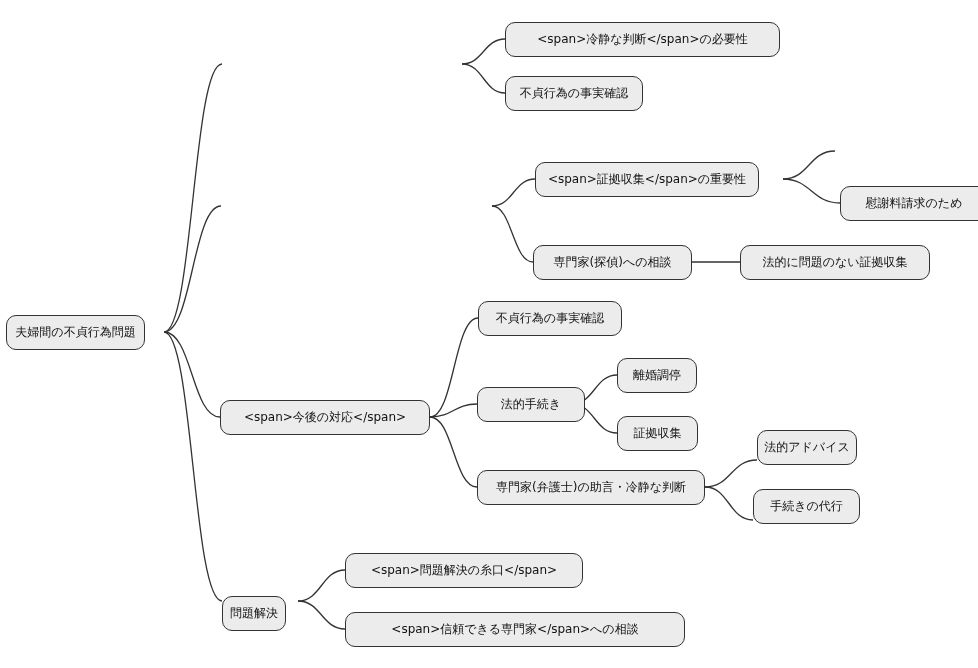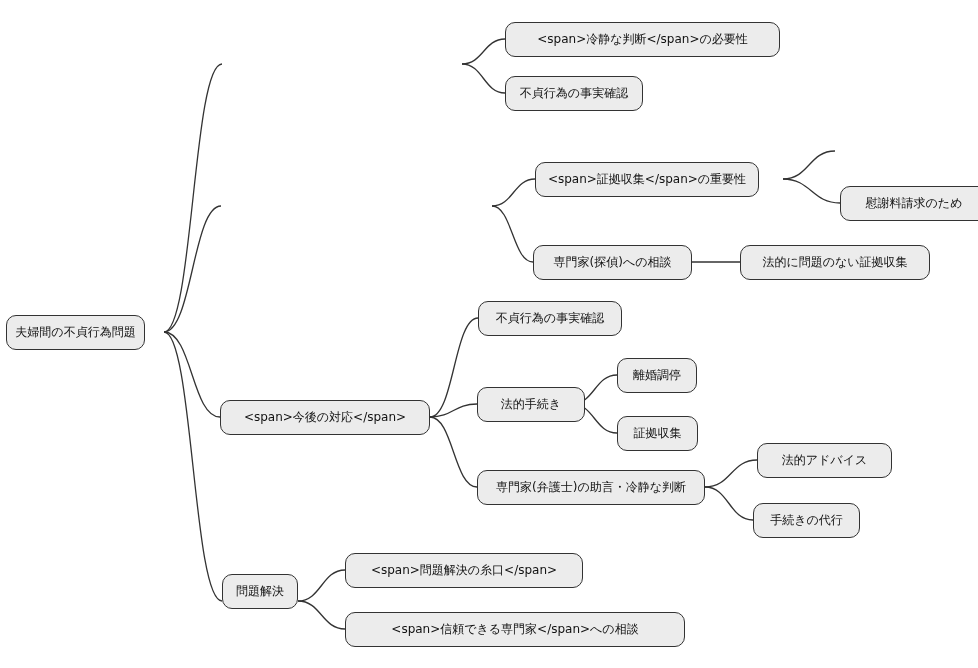--- a/index.html
+++ b/index.html
@@ -88,23 +88,23 @@
   <div class="node" style="left:478px;top:301px;width:144px">不貞行為の事実確認</div>
 
   <div class="node" style="left:477px;top:387px;width:108px">法的手続き</div>
 
   <div class="node" style="left:617px;top:358px;width:80px">離婚調停</div>
 
   <div class="node" style="left:617px;top:416px;width:81px">証拠収集</div>
 
   <div class="node" style="left:477px;top:470px;width:228px">専門家(弁護士)の助言・冷静な判断</div>
 
-  <div class="node" style="left:757px;top:443px;width:135px">法的アドバイス</div>
+  <div class="node" style="left:757px;top:430px;width:100px">法的アドバイス</div>
 
-  <div class="node" style="left:753px;top:503px;width:107px">手続きの代行</div>
+  <div class="node" style="left:753px;top:489px;width:107px">手続きの代行</div>
 
-  <div class="node" style="left:222px;top:574px;width:76px">問題解決</div>
+  <div class="node" style="left:222px;top:596px;width:64px">問題解決</div>
 
   <div class="node" style="left:345px;top:553px;width:238px">&lt;span&gt;問題解決の糸口&lt;/span&gt;</div>
 
   <div class="node" style="left:345px;top:612px;width:340px">&lt;span&gt;信頼できる専門家&lt;/span&gt;への相談</div>
 
 </div>
 
 </body></html>

